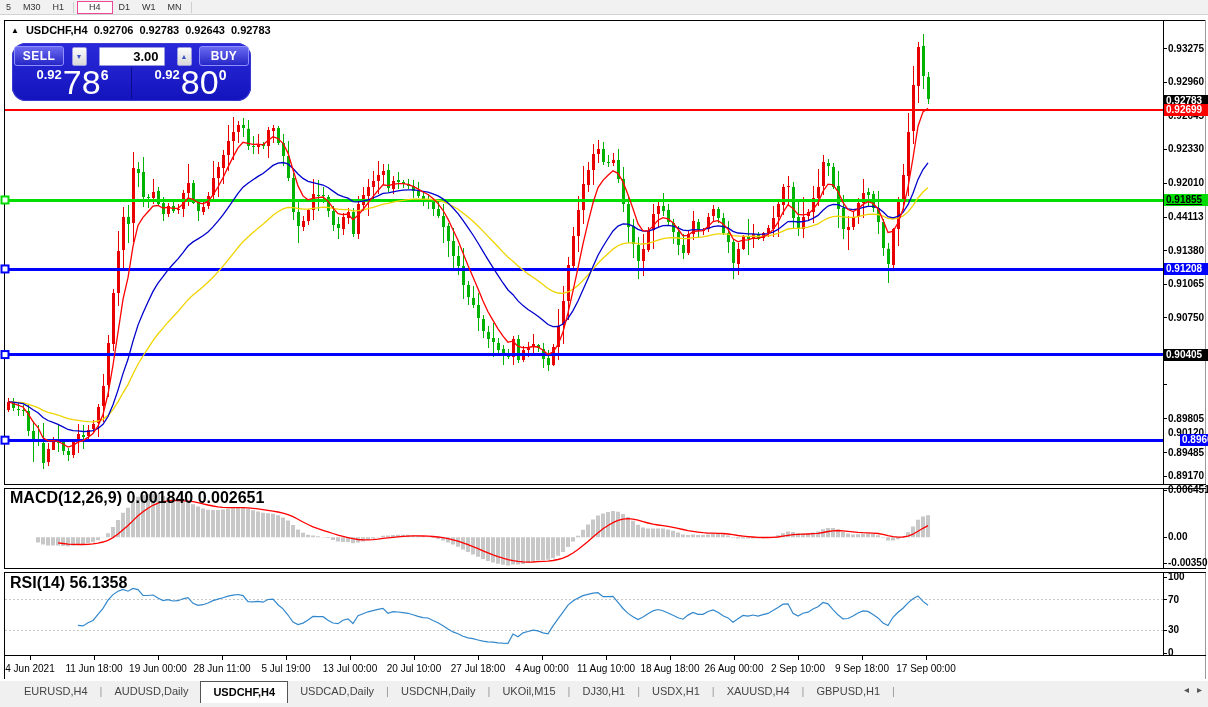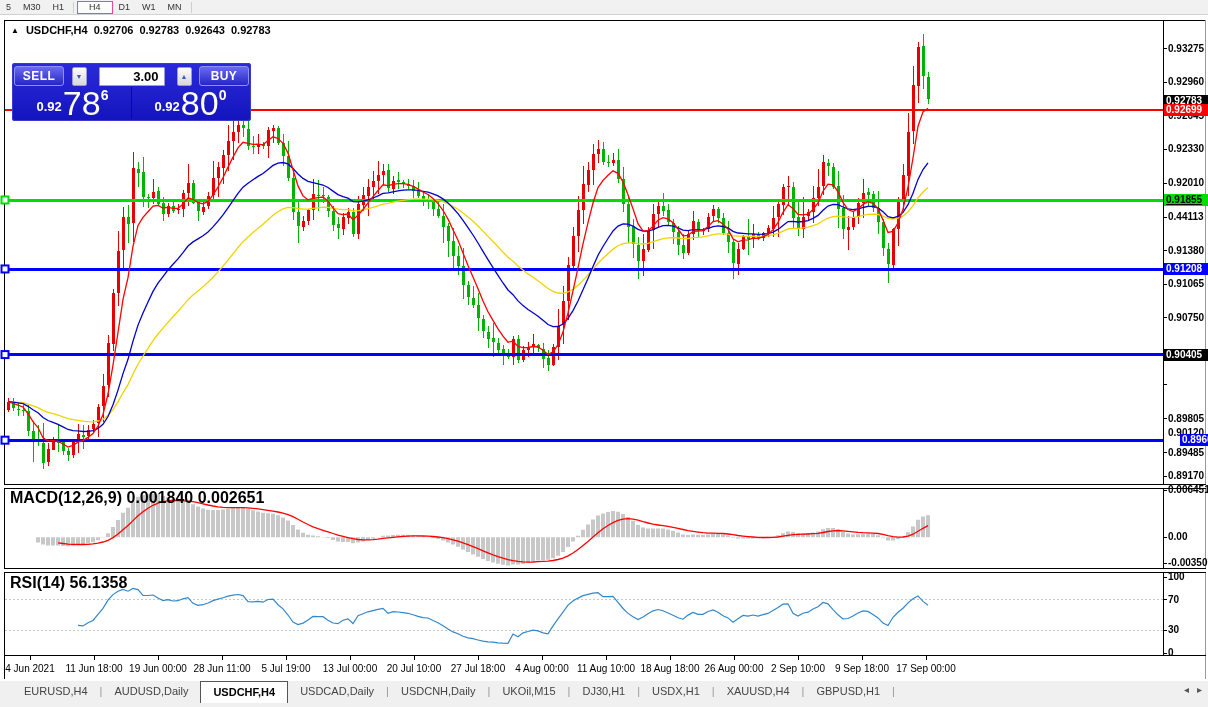--- a/index.html
+++ b/index.html
@@ -18,36 +18,36 @@
   .axis-vline{position:absolute;left:1163px;top:21px;width:1px;height:635px;background:#000;}
   .pane-sep{position:absolute;left:4px;width:1202px;height:3px;background:#fff;border-top:1px solid #000;border-bottom:1px solid #000;}
   .sep-main-macd{top:484px;}
   .sep-macd-rsi{top:568px;}
   .sep-rsi-date{position:absolute;left:4px;top:655px;width:1202px;height:1px;background:#000;}
   
   .chart-header{position:absolute;left:11px;top:24px;font-size:11px;font-weight:600;color:#000;
                 display:flex;align-items:center;gap:6px;white-space:nowrap;}
   .chart-header .tri{font-size:8px;margin-right:1px;}
   
-  .trade-panel{position:absolute;left:12px;top:43px;width:239px;height:58px;border-radius:3px;
+  .trade-panel{position:absolute;left:12px;top:43px;width:239px;height:58px;border-radius:14px;
                background:linear-gradient(#2a2ada,#1414bd);box-shadow:0 0 0 1px #3a3ad0 inset;
-               display:flex;flex-direction:column;padding:2px;box-sizing:border-box;margin-top:20px;}
+               display:flex;flex-direction:column;padding:2px;box-sizing:border-box;}
   .tp-row1{display:flex;align-items:center;height:22px;}
   .tp-btn{width:50px;height:20px;border-radius:3px;border:1px solid #8f8fff;
           background:linear-gradient(#6a6af2,#2626c6);color:#fff;font-size:12px;font-weight:600;
           font-family:"Liberation Sans",sans-serif;letter-spacing:.4px;line-height:18px;text-align:center;
           box-sizing:border-box;cursor:pointer;}
   .tp-vol{flex:1;display:flex;align-items:center;justify-content:center;gap:12px;}
   .tp-spin{width:15px;height:19px;border:1px solid #9a9ae0;border-radius:2px;
            background:linear-gradient(#fcfcfc,#d8d8d8);color:#3a55c8;font-size:7px;line-height:17px;
            text-align:center;box-sizing:border-box;cursor:pointer;}
   .tp-vol input{width:66px;height:19px;border:1px solid #9a9ae0;border-radius:1px;background:#fff;
                 font:600 13px "Liberation Sans",sans-serif;text-align:right;padding:0 5px 0 0;box-sizing:border-box;}
   .tp-row2{flex:1;display:flex;}
-  .tp-price{flex:1;display:flex;align-items:flex-end;justify-content:center;color:#fff;padding-bottom:1px;}
+  .tp-price{flex:1;display:flex;justify-content:center;color:#fff;padding-bottom:1px;}
   .tp-price.sell{border-right:1px solid #0b0b90;}
   .tp-price .sm{font-size:13px;font-weight:700;margin:0 1px 4px 0;}
   .tp-price .big{font-size:34px;font-weight:400;line-height:30px;}
   .tp-price .sup{font-size:14px;font-weight:700;margin-bottom:15px;}
   
   .p-tick{position:absolute;left:1168px;font-size:10px;font-weight:600;color:#000;white-space:nowrap;}
   .p-box{position:absolute;left:1164px;width:42px;height:12px;font-size:10px;font-weight:600;
          line-height:12px;padding-left:2px;white-space:nowrap;}
   .ind-label{position:absolute;left:10px;font-size:16px;font-weight:600;color:#000;white-space:nowrap;}
   .d-label{position:absolute;top:663px;font-size:10px;color:#000;white-space:nowrap;transform:translateX(-50%);}

